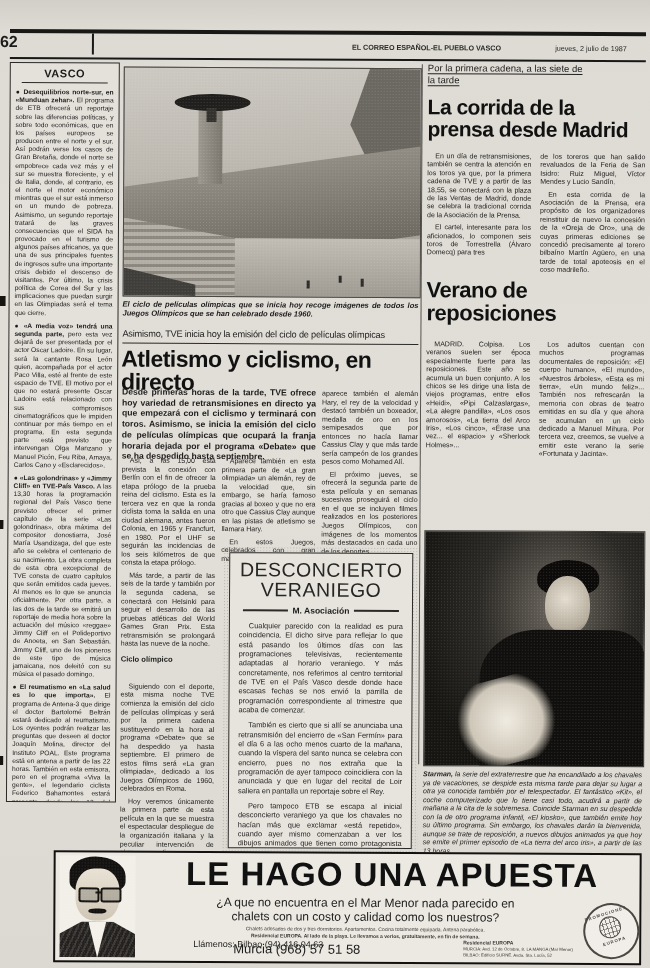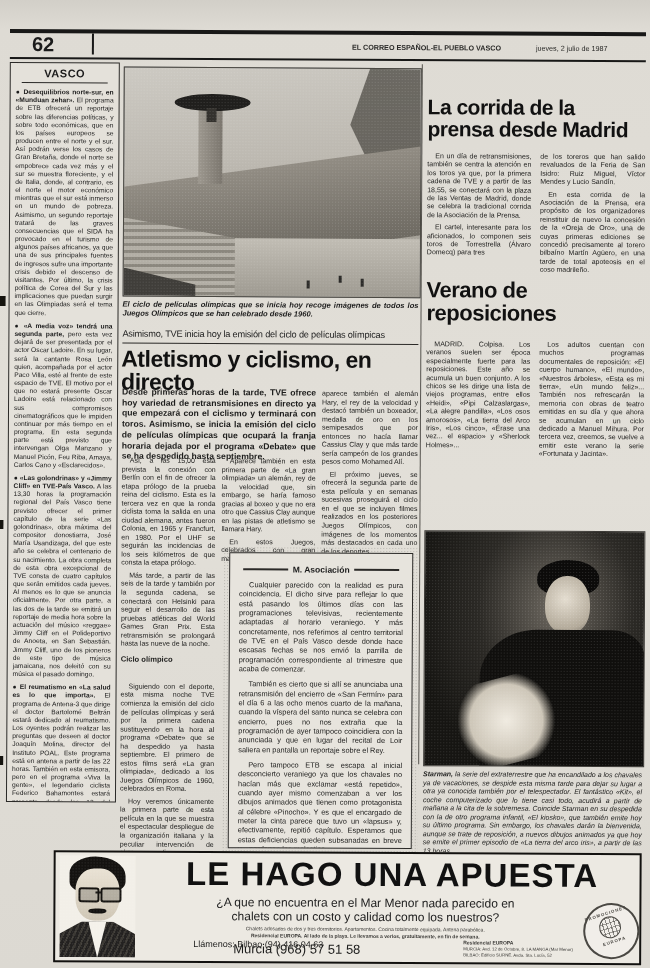--- a/index.html
+++ b/index.html
@@ -27,24 +27,24 @@
 <body>
 
 <div id="canvas">
 <div id="sheet">
 
   <div class="abs mark" style="left:0;top:296px;width:7px;height:10px;"></div>
   <div class="abs mark" style="left:0;top:520px;width:6px;height:9px;"></div>
   <div class="abs mark" style="left:0;top:756px;width:7px;height:9px;"></div>
 
   <div class="abs rule" style="left:10px;top:29px;width:636px;height:4px;"></div>
-  <div class="abs" style="left:32px;top:33px;font-size:20px;font-weight:800;">62</div>
+  <div class="abs" style="left:0;top:33px;font-size:16px;font-weight:800;">62</div>
   <div class="abs rule" style="left:92px;top:33px;width:2px;height:21px;"></div>
   <div class="abs" style="left:352px;top:41px;width:200px;font-size:7.2px;font-weight:bold;color:#2a2a28;">EL CORREO ESPAÑOL-EL PUEBLO VASCO</div>
-  <div class="abs" style="left:536px;top:41px;width:110px;font-size:7.2px;text-align:left;color:#2a2a28;">jueves, 2 julio de 1987</div>
+  <div class="abs" style="left:536px;top:41px;width:110px;font-size:7.2px;text-align:center;color:#2a2a28;">jueves, 2 julio de 1987</div>
   <div class="abs rule" style="left:10px;top:57px;width:636px;height:2px;"></div>
 
   <div class="abs" style="left:422px;top:62px;width:1px;height:700px;background:#55534e;"></div>
 
   <div class="abs" style="left:10px;top:62px;width:110px;height:740px;border:1.5px solid #2b2a28;padding:4px 5px;box-sizing:border-box;overflow:hidden;background:#e4e1da;">
     <div style="text-align:center;font-weight:800;font-size:11px;letter-spacing:0.5px;padding-bottom:3px;border-bottom:1.5px solid #2b2a28;margin:0 6px;">VASCO</div>
     <div class="breves-item">
       <span>●</span>
       <span class="lead-b">Desequilibrios norte-sur, en «Munduan zehar».</span>
       <span>El programa de ETB ofrecerá un reportaje sobre las diferencias políticas, y sobre todo económicas, que en los países europeos se producen entre el norte y el sur. Así podrán verse los casos de Gran Bretaña, donde el norte se empobrece cada vez más y el sur se muestra floreciente, y el de Italia, donde, al contrario, es el norte el motor económico mientras que el sur está inmerso en un mundo de pobreza. Asimismo, un segundo reportaje tratará de las graves consecuencias que el SIDA ha provocado en el turismo de algunos países africanos, ya que una de sus principales fuentes de ingresos sufre una importante crisis debido el descenso de visitantes. Por último, la crisis política de Corea del Sur y las implicaciones que puedan surgir en las Olimpiadas será el tema que cierre.</span>
@@ -100,32 +100,34 @@
     <p>Hoy veremos únicamente la primera parte de esta película en la que se muestra el espectacular despliegue de la organización italiana y la peculiar intervención de algunas figuras que compitieron aquel año, como Abebe Bikila, el etíope que al lado de su calidad de atleta ofrecía la peculiaridad de correr descalzo, ganando entonces su primer marathon.</p>
   </div>
 
   <div class="abs jt" style="left:224px;top:456px;width:94px;">
     <p>Aparece también en esta primera parte de «La gran olimpiada» un alemán, rey de la velocidad que, sin embargo, se haría famoso gracias al boxeo y que no era otro que Cassius Clay aunque en las pistas de atletismo se llamara Hary.</p>
     <p>En estos Juegos, celebrados con gran majestuosidad,</p>
   </div>
 
   <div class="abs" style="left:226px;top:545px;width:196px;height:308px;background-image:radial-gradient(circle,rgba(40,40,38,0.22) 0.6px,transparent 0.8px);background-size:3px 3px;"></div>
   <div class="abs" style="left:232px;top:551px;width:184px;height:296px;background:#e7e4dd;border:1.2px solid #2b2a28;padding:6px 9px;box-sizing:border-box;overflow:hidden;">
+    <div style="text-align:center;font-size:19.5px;font-weight:400;letter-spacing:0.5px;line-height:1.05;color:#262624;">DESCONCIERTO VERANIEGO</div>
     <div style="display:flex;align-items:center;gap:5px;margin:5px 4px 6px;">
       <span style="flex:1;height:1.5px;background:#2b2a28;"></span>
       <span style="font-size:8.5px;font-weight:bold;">M. Asociación</span>
       <span style="flex:1;height:1.5px;background:#2b2a28;"></span>
     </div>
     <div class="jt" style="font-size:7.4px;line-height:1.26;">
       <p style="text-indent:10px;margin-bottom:6px;">Cualquier parecido con la realidad es pura coincidencia. El dicho sirve para reflejar lo que está pasando los últimos días con las programaciones televisivas, recientemente adaptadas al horario veraniego. Y más concretamente, nos referimos al centro territorial de TVE en el País Vasco desde donde hace escasas fechas se nos envió la parrilla de programación correspondiente al trimestre que acaba de comenzar.</p>
       <p style="text-indent:10px;margin-bottom:6px;">También es cierto que si allí se anunciaba una retransmisión del encierro de «San Fermín» para el día 6 a las ocho menos cuarto de la mañana, cuando la víspera del santo nunca se celebra con encierro, pues no nos extraña que la programación de ayer tampoco coincidiera con la anunciada y que en lugar del recital de Loir saliera en pantalla un reportaje sobre el Rey.</p>
       <p style="text-indent:10px;">Pero tampoco ETB se escapa al inicial desconcierto veraniego ya que los chavales no hacían más que exclamar «está repetido», cuando ayer mismo comenzaban a ver los dibujos animados que tienen como protagonista al célebre «Pinocho». Y es que el encargado de meter la cinta parece que tuvo un «lapsus» y, efectivamente, repitió capítulo. Esperamos que estas deficiencias queden subsanadas en breve y... perdonen las molestias.</p>
     </div>
   </div>
 
+  <div class="abs" style="left:428px;top:60px;width:155px;font-size:9.5px;line-height:1.3;text-decoration:underline;text-underline-offset:2px;color:#222;">Por la primera cadena, a las siete de la tarde</div>
   <div class="abs headline" style="left:428px;top:94px;width:215px;font-size:21px;line-height:1.05;">La corrida de la prensa desde Madrid</div>
   <div class="abs jt subcol" style="left:428px;top:150px;width:104px;">
     <p>En un día de retransmisiones, también se centra la atención en los toros ya que, por la primera cadena de TVE y a partir de las 18,55, se conectará con la plaza de las Ventas de Madrid, donde se celebra la tradicional corrida de la Asociación de la Prensa.</p>
     <p>El cartel, interesante para los aficionados, lo componen seis toros de Torrestrella (Álvaro Domecq) para tres</p>
   </div>
   <div class="abs jt subcol" style="left:541px;top:150px;width:105px;">
     <p class="noind">de los toreros que han salido revaluados de la Feria de San Isidro: Ruiz Miguel, Víctor Mendes y Lucio Sandín.</p>
     <p>En esta corrida de la Asociación de la Prensa, era propósito de los organizadores reinstituir de nuevo la concesión de la «Oreja de Oro», una de cuyas primeras ediciones se concedió precisamente al torero bilbaíno Martín Agüero, en una tarde de total apoteosis en el coso madrileño.</p>
   </div>
 

